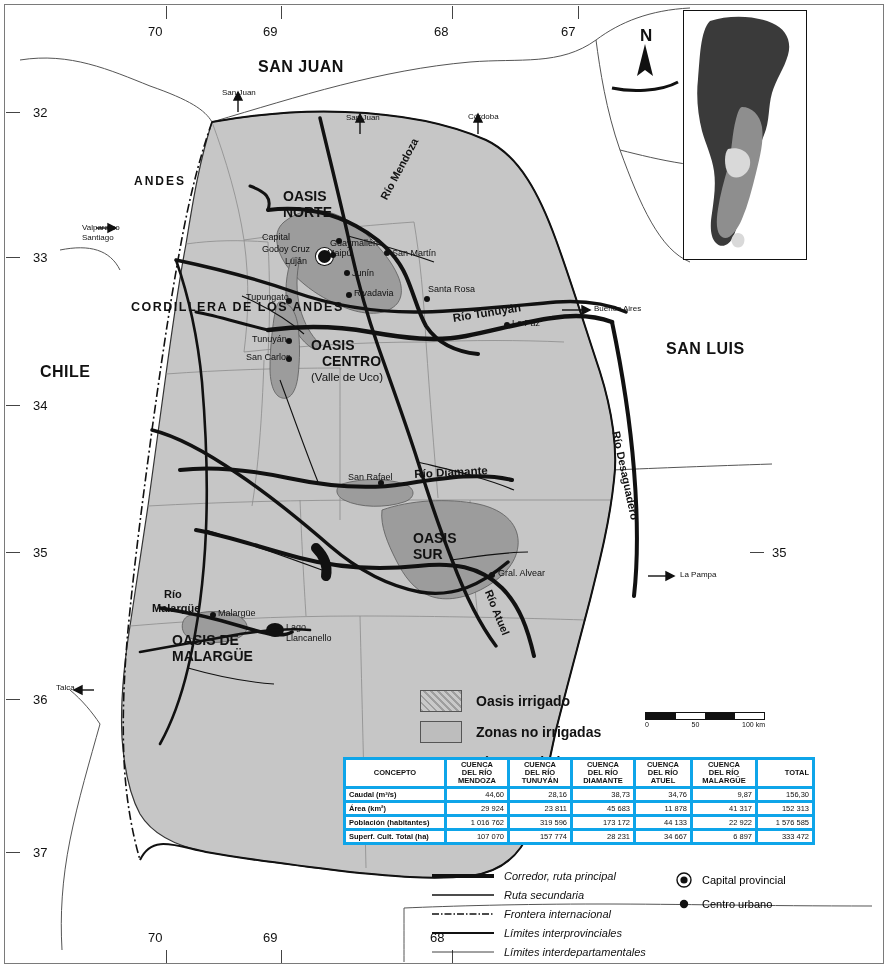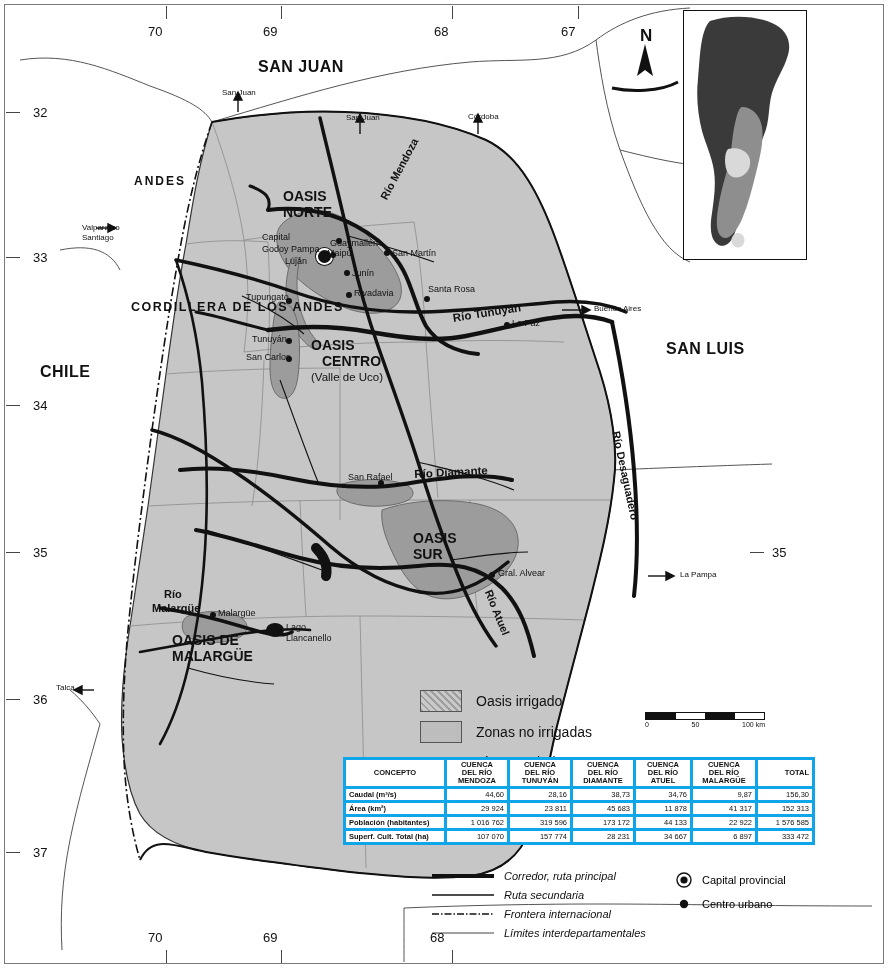--- a/index.html
+++ b/index.html
@@ -33,21 +33,21 @@
     border:1px solid #111;background:#fff;
   }
   
   .legend-oasis{position:absolute;left:420px;top:690px;width:270px;}
   .legend-row{display:flex;align-items:center;margin-bottom:9px;}
   .legend-swatch{width:40px;height:20px;margin-right:14px;border:1px solid #555;}
   .legend-swatch.oasis{background:#c9c9c9;
      background-image:repeating-linear-gradient(45deg,#9e9e9e 0 2px,transparent 2px 5px);}
   .legend-swatch.nozone{background:#bdbdbd;}
   .legend-swatch.river{background:transparent;border:none;position:relative;}
-  .legend-text{font-size:14px;font-weight:normal;color:#111;}
+  .legend-text{font-size:14px;font-weight:bold;color:#111;}
   
   .scalebar{position:absolute;left:645px;top:712px;width:120px;font-size:7px;color:#111;}
   .scalebar .bar{height:6px;border:1px solid #111;display:flex;}
   .scalebar .bar div{flex:1;border-right:1px solid #111;}
   .scalebar .bar div:last-child{border-right:none;}
   .scalebar .bar div.fill{background:#111;}
   .scalebar .ticks{display:flex;justify-content:space-between;margin-top:1px;}
   
   .tbl-wrap{position:absolute;left:343px;top:757px;}
   table{border-collapse:collapse;font-size:7.5px;background:#fff;}
@@ -279,21 +279,21 @@
   <div class="lbl" style="left:378px;top:196px;font-weight:bold;font-size:11px;transform:rotate(-62deg);transform-origin:left top;">Río Mendoza</div>
   <div class="lbl" style="left:452px;top:312px;font-weight:bold;font-size:11.5px;transform:rotate(-9deg);transform-origin:left top;">Río Tunuyán</div>
   <div class="lbl" style="left:414px;top:468px;font-weight:bold;font-size:11.5px;transform:rotate(-3deg);transform-origin:left top;">Río Diamante</div>
   <div class="lbl" style="left:494px;top:588px;font-weight:bold;font-size:11px;transform:rotate(68deg);transform-origin:left top;">Río Atuel</div>
   <div class="lbl" style="left:622px;top:430px;font-weight:bold;font-size:11px;transform:rotate(78deg);transform-origin:left top;">Río Desaguadero</div>
   <div class="lbl" style="left:164px;top:588px;font-weight:bold;font-size:11px;">Río</div>
   <div class="lbl" style="left:152px;top:602px;font-weight:bold;font-size:11px;">Malargüe</div>
 
   <div class="cap-dot" style="left:318px;top:250px;"></div>
   <div class="lbl sm" style="left:262px;top:232px;">Capital</div>
-  <div class="lbl sm" style="left:262px;top:244px;">Godoy Pampa</div>
+  <div class="lbl sm" style="left:262px;top:244px;">Godoy Cruz</div>
   <div class="lbl sm" style="left:285px;top:256px;">Luján</div>
   <div class="city-dot" style="left:336px;top:238px;"></div>
   <div class="lbl sm" style="left:330px;top:238px;">Guaymallén</div>
   <div class="city-dot" style="left:330px;top:252px;"></div>
   <div class="lbl sm" style="left:327px;top:248px;">Maipú</div>
   <div class="city-dot" style="left:384px;top:250px;"></div>
   <div class="lbl sm" style="left:392px;top:248px;">San Martín</div>
   <div class="city-dot" style="left:344px;top:270px;"></div>
   <div class="lbl sm" style="left:352px;top:268px;">Junín</div>
   <div class="city-dot" style="left:346px;top:292px;"></div>
@@ -483,20 +483,28 @@
       <div class="lb-key">
         <svg width="62" height="12">
             <line x1="0" y1="6" x2="62" y2="6" stroke="#111" stroke-width="1.3" stroke-dasharray="7,2,1.5,2"></line>
           </svg>
       </div>
       <div class="lb-txt">Frontera internacional</div>
     </div>
     <div class="lb-row">
       <div class="lb-key">
         <svg width="62" height="12">
+            <line x1="0" y1="6" x2="62" y2="6" stroke="#111" stroke-width="2"></line>
+          </svg>
+      </div>
+      <div class="lb-txt">Límites interprovinciales</div>
+    </div>
+    <div class="lb-row">
+      <div class="lb-key">
+        <svg width="62" height="12">
             <line x1="0" y1="6" x2="62" y2="6" stroke="#111" stroke-width="0.8"></line>
           </svg>
       </div>
       <div class="lb-txt">Límites interdepartamentales</div>
     </div>
   </div>
 
   <div class="legend-points">
     <div class="lp-row">
       <div class="lp-key">

